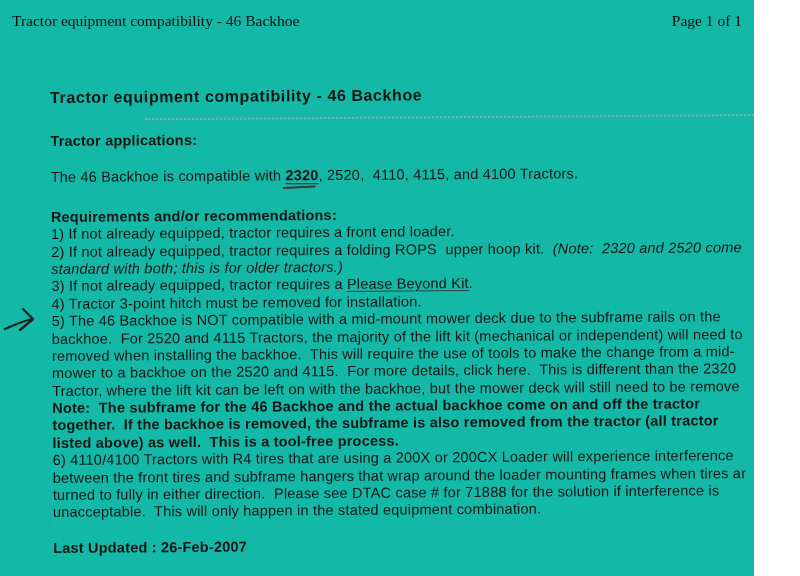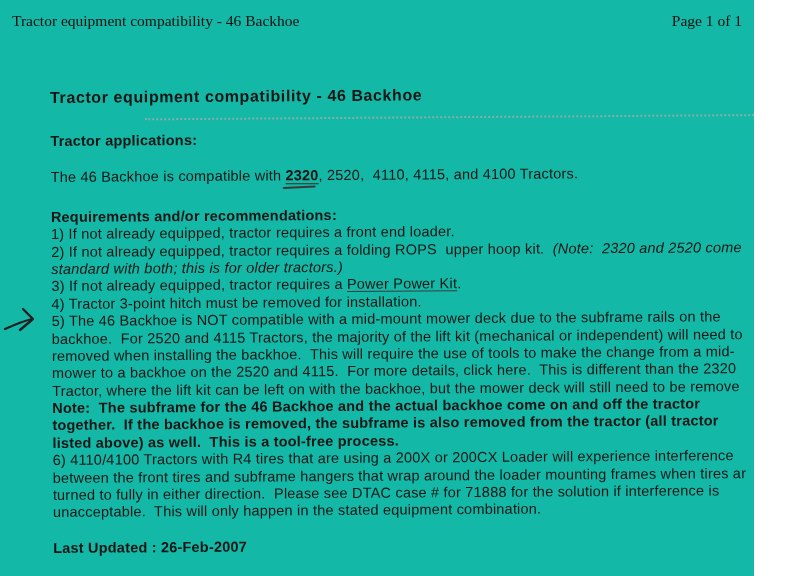--- a/index.html
+++ b/index.html
@@ -71,21 +71,21 @@
         <div class="block para-compat">
           <div class="line"><span>The 46 Backhoe is compatible with </span><span class="underline-marked">2320</span><span>, 2520,  4110, 4115, and 4100 Tractors.</span></div>
         </div>
         <div class="block heading-req">
           <div class="line"><span>Requirements and/or recommendations:</span></div>
         </div>
         <div class="block list">
           <div class="line"><span>1) If not already equipped, tractor requires a front end loader.</span></div>
           <div class="line"><span>2) If not already equipped, tractor requires a folding ROPS  upper hoop kit.  </span><span class="italic">(Note:  2320 and 2520 come</span></div>
           <div class="line"><span class="italic">standard with both; this is for older tractors.)</span></div>
-          <div class="line"><span>3) If not already equipped, tractor requires a </span><span class="link-underline">Power Power Kit</span><span>.</span></div>
+          <div class="line"><span>3) If not already equipped, tractor requires a </span><span class="link-underline">Please Beyond Kit</span><span>.</span></div>
           <div class="line"><span>4) Tractor 3-point hitch must be removed for installation.</span></div>
           <div class="line"><span>5) The 46 Backhoe is NOT compatible with a mid-mount mower deck due to the subframe rails on the</span></div>
           <div class="line"><span>backhoe.  For 2520 and 4115 Tractors, the majority of the lift kit (mechanical or independent) will need to</span></div>
           <div class="line"><span>removed when installing the backhoe.  This will require the use of tools to make the change from a mid-</span></div>
           <div class="line"><span>mower to a backhoe on the 2520 and 4115.  For more details, click </span><span class="link-dotted">here</span><span>.  This is different than the 2320</span></div>
           <div class="line"><span>Tractor, where the lift kit can be left on with the backhoe, but the mower deck will still need to be remove</span></div>
           <div class="line"><span class="bold">Note:  The subframe for the 46 Backhoe and the actual backhoe come on and off the tractor</span></div>
           <div class="line"><span class="bold">together.  If the backhoe is removed, the subframe is also removed from the tractor (all tractor</span></div>
           <div class="line"><span class="bold">listed above) as well.  This is a tool-free process.</span></div>
           <div class="line"><span>6) 4110/4100 Tractors with R4 tires that are using a 200X or 200CX Loader will experience interference</span></div>

